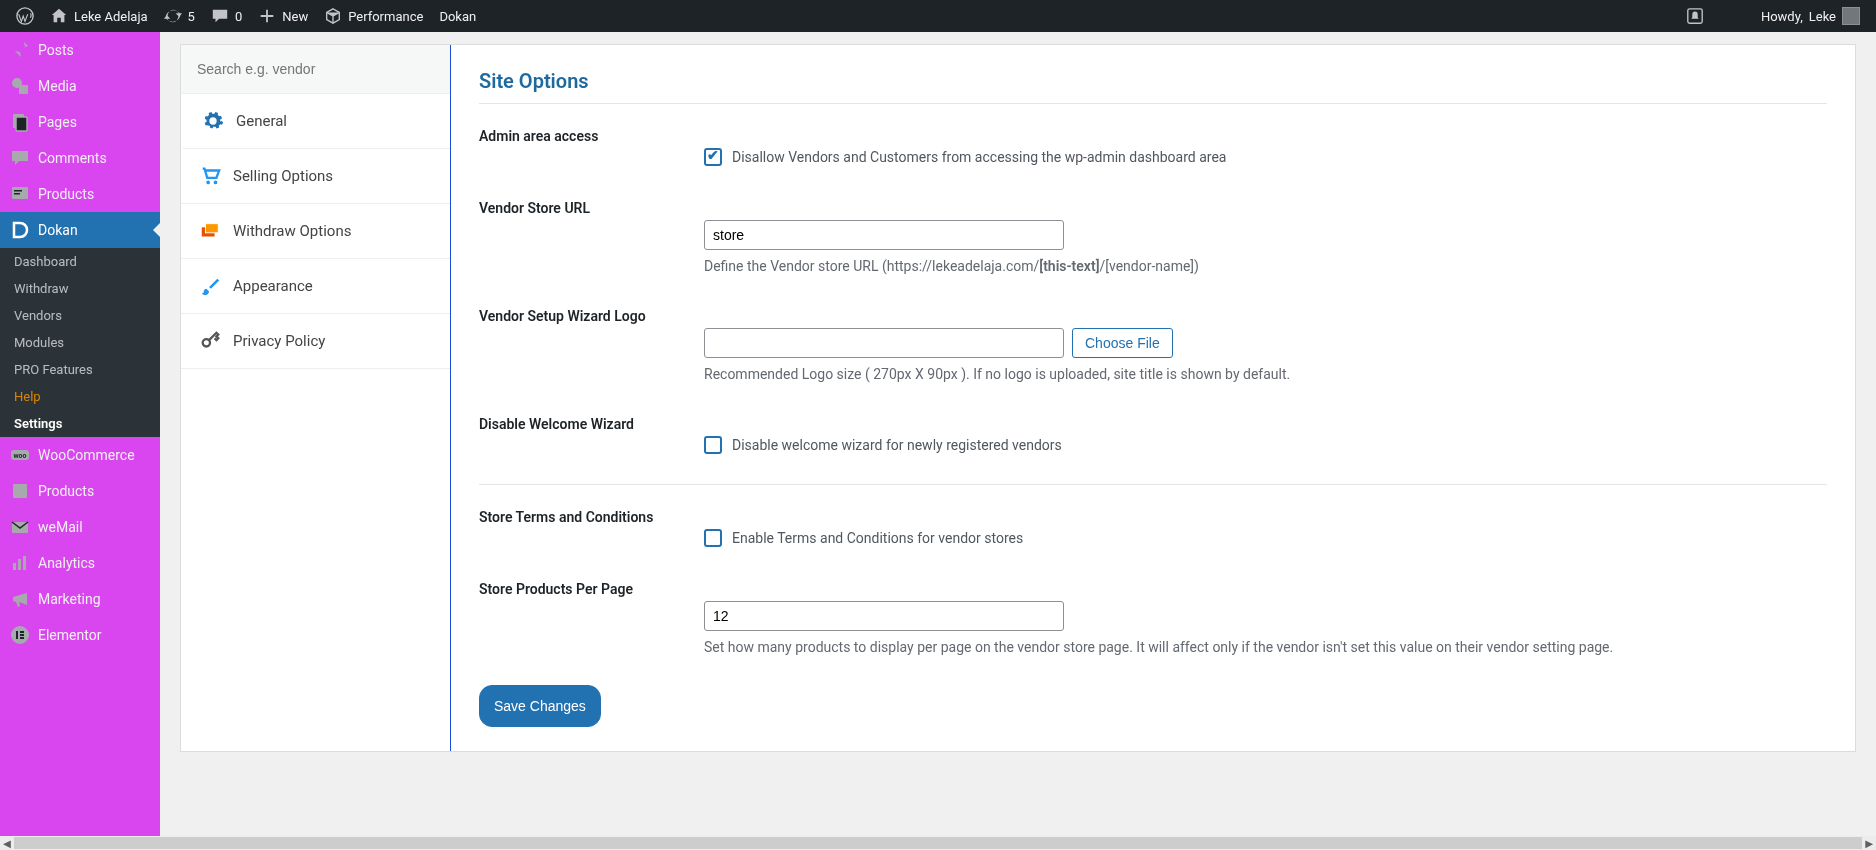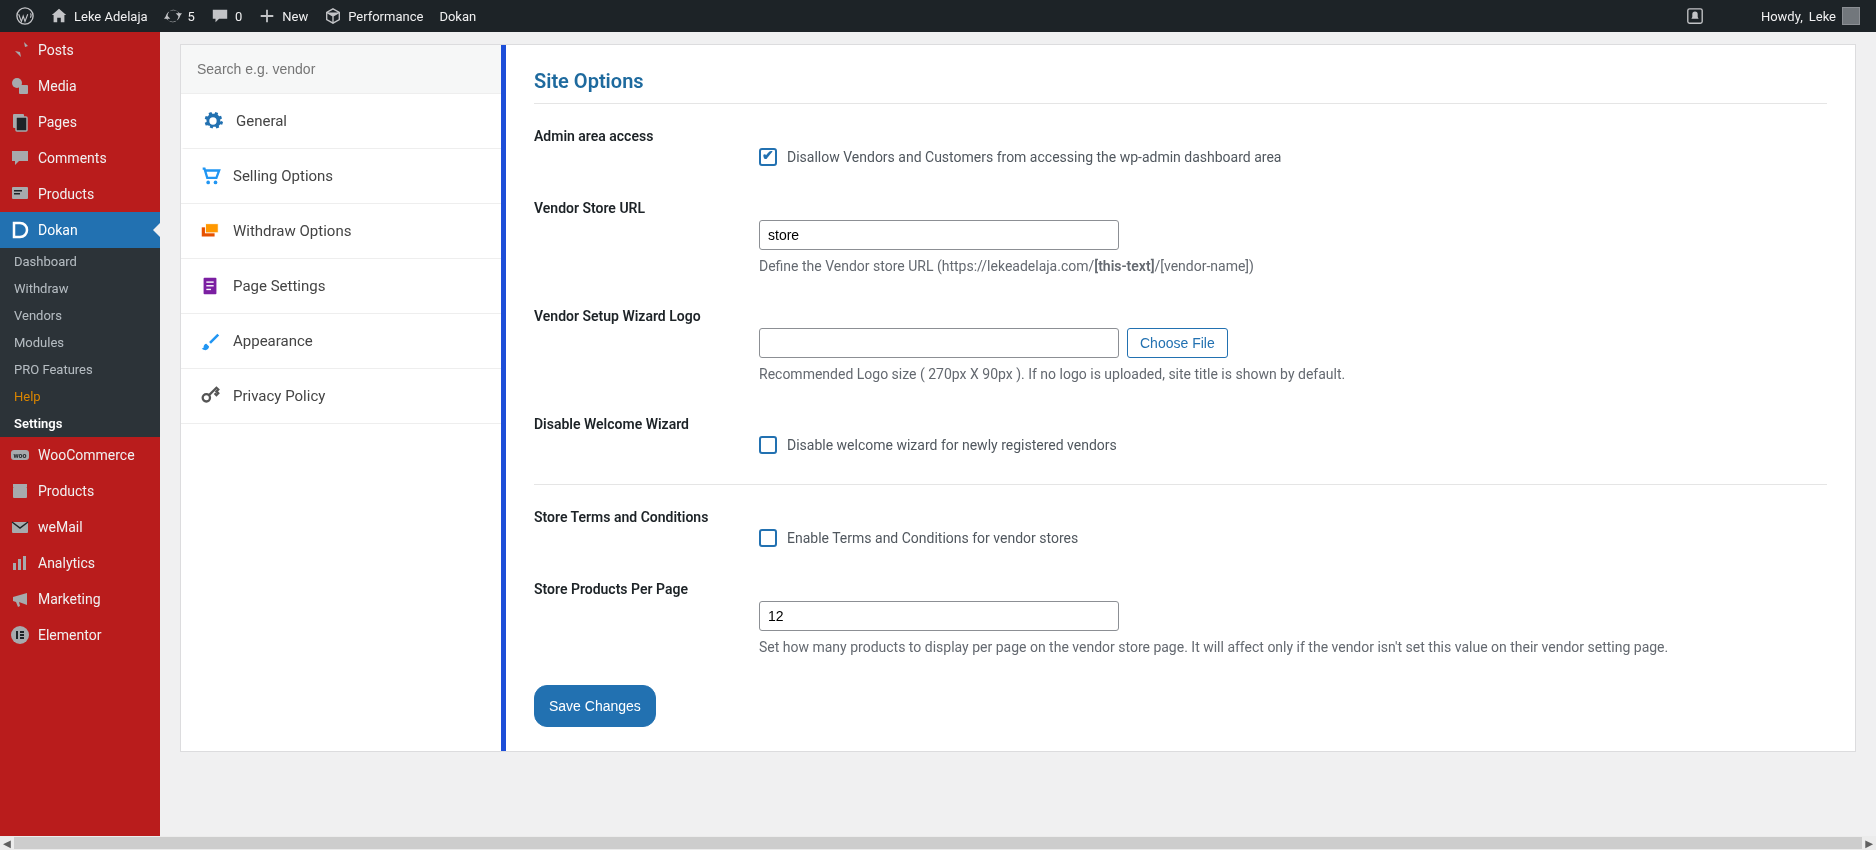--- a/index.html
+++ b/index.html
@@ -8,36 +8,36 @@
 
   
   .adminbar { position: fixed; top: 0; left: 0; right: 0; height: 32px; background: #1d2327; color: #c3c4c7; display: flex; align-items: center; padding: 0 8px; z-index: 1000; font-size: 13px; }
   .adminbar .grp { display: flex; align-items: center; }
   .adminbar .item { display: flex; align-items: center; padding: 0 8px; height: 32px; cursor: pointer; gap: 6px; color: #f0f0f1; }
   .adminbar .right { margin-left: auto; gap: 41px; }
   .adminbar svg { width: 18px; height: 18px; }
   .avatar { width: 18px; height: 18px; background: #72777c; border: 1px solid #8c8f94; }
 
   
-  .adminmenu { position: fixed; top: 32px; left: 0; width: 160px; bottom: 0; background: #b91c1c; color: #c3c4c7; overflow-y: auto; }
+  .adminmenu { position: fixed; top: 32px; left: 0; width: 160px; bottom: 0; background: #d946ef; color: #c3c4c7; overflow-y: auto; }
   .adminmenu .mi { display: flex; align-items: center; gap: 8px; padding: 8px 10px; cursor: pointer; color: #f0f0f1; font-size: 14px; }
   .adminmenu .mi.current { background: #2271b1; color: #fff; position: relative; }
   .adminmenu .mi.current::after { content: ""; position: absolute; right: -1px; top: 50%; transform: translateY(-50%); border: 8px solid transparent; border-right-color: #f0f0f1; }
   .adminmenu .sub { background: #2c3338; }
   .adminmenu .sub .si { padding: 6px 12px 6px 14px; font-size: 13px; color: rgba(240,246,252,.7); cursor: pointer; }
   .adminmenu .sub .si.help-active { color: #d98500; }
   .adminmenu .sub .si.sett-active { color: #fff; font-weight: 600; }
   .mi svg, .mi .ico { width: 20px; height: 20px; flex-shrink: 0; display:flex; align-items:center; justify-content:center; }
 
   
   .wrap { position: fixed; top: 32px; left: 160px; right: 0; bottom: 14px; overflow: auto; background: #f0f0f1; }
   .panel { margin: 12px 20px; background: #fff; border: 1px solid #dcdcde; display: flex; min-height: 640px; }
 
   
-  .snav { width: 325px; border-right: 5px solid #1d4ed8; }
+  .snav { width: 270px; border-right: 1px solid #1d4ed8; }
   .search { border-bottom: 1px solid #eee; background:#f6f7f7; }
   .search input { width: 100%; border: none; padding: 16px 16px; font-size: 14px; background: transparent; color: #50575e; outline: none; }
   .snav .sitem { display: flex; align-items: center; gap: 12px; padding: 16px 18px; border-bottom: 1px solid #eee; cursor: pointer; font-size: 15px; color: #444; }
   .snav .sitem.active { border-left: 3px solid #fff; }
   .snav .sitem .sic { width: 22px; height: 22px; display:flex; align-items:center; justify-content:center; }
 
   
   .form { flex: 1; padding: 24px 28px; font-size: 14px; color: #50575e; }
   .sect-title { color: #1e6a9e; font-weight: 600; font-size: 20px; margin-bottom: 10px; }
   hr.sep { border: none; border-top: 1px solid #e5e5e5; margin-bottom: 20px; }
@@ -271,31 +271,20 @@
         <span class="sic">
             <svg viewBox="0 0 24 24">
               <rect x="3" y="8" width="14" height="10" fill="#e65100"></rect>
               <rect x="7" y="4" width="14" height="10" fill="#ff9800" stroke="#fff" stroke-width="1"></rect>
             </svg>
           </span>
         <span>Withdraw Options</span>
       </div>
       <div class="sitem">
         <span class="sic">
-            <svg viewBox="0 0 24 24" fill="#7b1fa2">
-              <rect x="5" y="3" width="14" height="18" rx="1"></rect>
-              <rect x="8" y="7" width="8" height="1.5" fill="#fff"></rect>
-              <rect x="8" y="11" width="8" height="1.5" fill="#fff"></rect>
-              <rect x="8" y="15" width="5" height="1.5" fill="#fff"></rect>
-            </svg>
-          </span>
-        <span>Page Settings</span>
-      </div>
-      <div class="sitem">
-        <span class="sic">
             <svg viewBox="0 0 24 24" fill="#2196f3">
               <path d="M20 4l-9 9 2 2 9-9zM8 15c-2 0-3 2-3 4 0 1-2 1-2 1 1 2 3 2 4 2 2 0 4-2 4-4z"></path>
             </svg>
           </span>
         <span>Appearance</span>
       </div>
       <div class="sitem">
         <span class="sic">
             <svg viewBox="0 0 24 24" fill="#555">
               <circle cx="8" cy="14" r="4" fill="none" stroke="#555" stroke-width="2.5"></circle>

